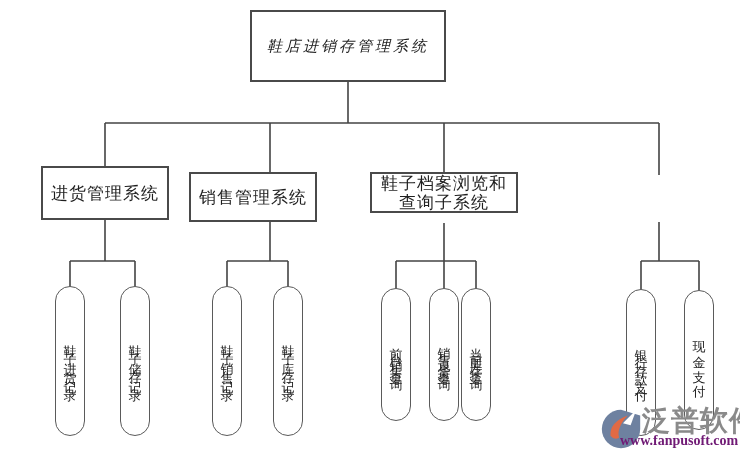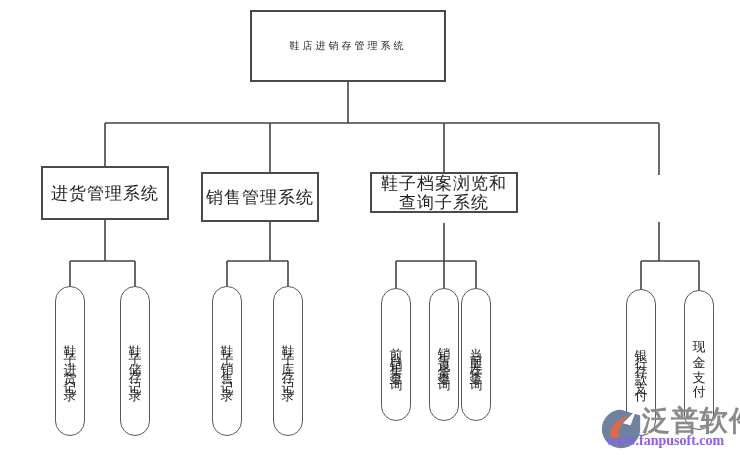--- a/index.html
+++ b/index.html
@@ -14,21 +14,21 @@
   #connector-svg{position:absolute;left:0;top:0;width:740px;height:455px;}
   .box{
     position:absolute;
     border:2px solid #4a4a4a;
     background:#ffffff;
     display:flex;align-items:center;justify-content:center;
     text-align:center;
     box-sizing:border-box;
     z-index:2;
   }
-  .root-box{font-size:10px;letter-spacing:3px;}
+  .root-box{font-size:15px;letter-spacing:3px;font-style:italic;}
   .sub-box{font-size:17px;letter-spacing:1px;line-height:19px;padding:2px 3px;}
   .capsule{
     position:absolute;
     border:1.4px solid #5a5a5a;
     border-radius:15px;
     background:#ffffff;
     box-sizing:border-box;
     display:flex;align-items:center;justify-content:center;
     z-index:2;
   }
@@ -48,22 +48,22 @@
     z-index:5;
   }
   #logo-icon{position:absolute;left:2px;top:4px;width:46px;height:46px;}
   #brand-text{
     position:absolute;left:46px;top:0px;
     font-size:28px;font-weight:bold;color:#8a8a8a;
     letter-spacing:1px;white-space:nowrap;
     font-family:"Liberation Sans","DejaVu Sans",sans-serif;
   }
   #brand-url{
-    position:absolute;left:10px;top:31px;
-    font-size:14px;font-weight:bold;color:#8b5cf6;
+    position:absolute;left:24px;top:31px;
+    font-size:14px;font-weight:bold;color:#701a75;
     font-family:"Liberation Serif","DejaVu Serif",serif;
     white-space:nowrap;
   }
 </style>
 </head>
 <body>
 
 <div id="stage">
 
   <svg id="connector-svg" viewBox="0 0 740 455" xmlns="http://www.w3.org/2000/svg">
@@ -73,21 +73,21 @@
          M105 220 V261  M70 261 H135   M70 261 V287    M135 261 V287
          M270 222 V261  M227 261 H288  M227 261 V287   M288 261 V287
          M444 223 V289  M396 261 H476  M396 261 V289   M476 261 V289
          M659 222 V261  M641 261 H699  M641 261 V290   M699 261 V291"></path>
   </svg>
 
   <div class="box root-box" style="left:250px;top:10px;width:196px;height:72px;">鞋店进销存管理系统</div>
 
   <div class="box sub-box" style="left:41px;top:166px;width:128px;height:54px;">进货管理系统</div>
 
-  <div class="box sub-box" style="left:201px;top:172px;width:118px;height:50px;">销售管理系统</div>
+  <div class="box sub-box" style="left:189px;top:172px;width:128px;height:50px;">销售管理系统</div>
 
   <div class="box sub-box" style="left:370px;top:172px;width:148px;height:41px;">鞋子档案浏览和查询子系统</div>
 
 
   <div class="capsule ls9" style="left:55px;top:286px;width:30px;height:150px;">
     <span>鞋子进货记录</span>
   </div>
   <div class="capsule ls9" style="left:120px;top:286px;width:30px;height:150px;">
     <span>鞋子储存记录</span>
   </div>

